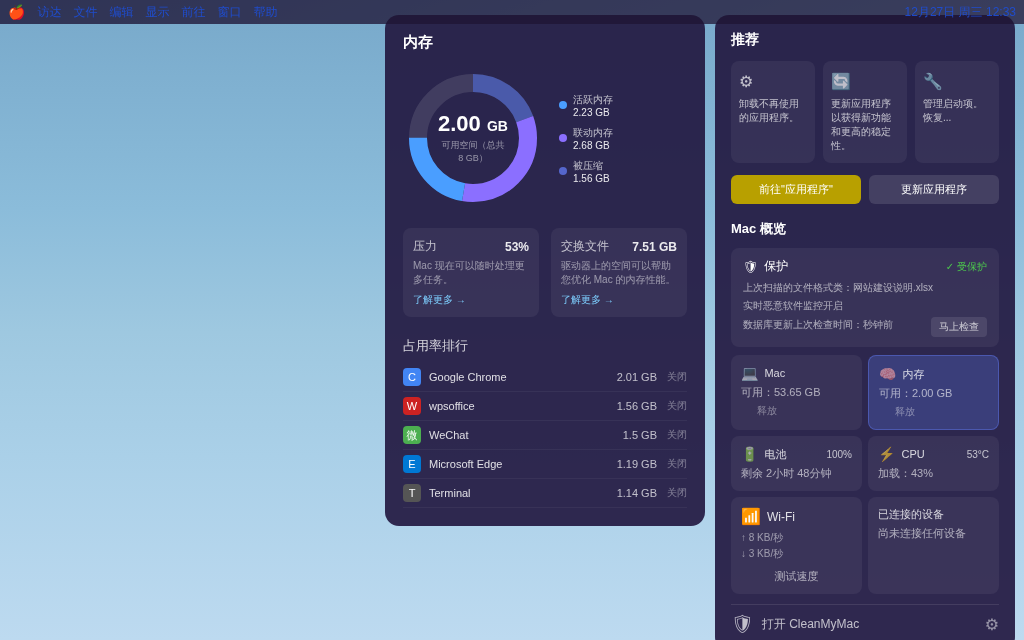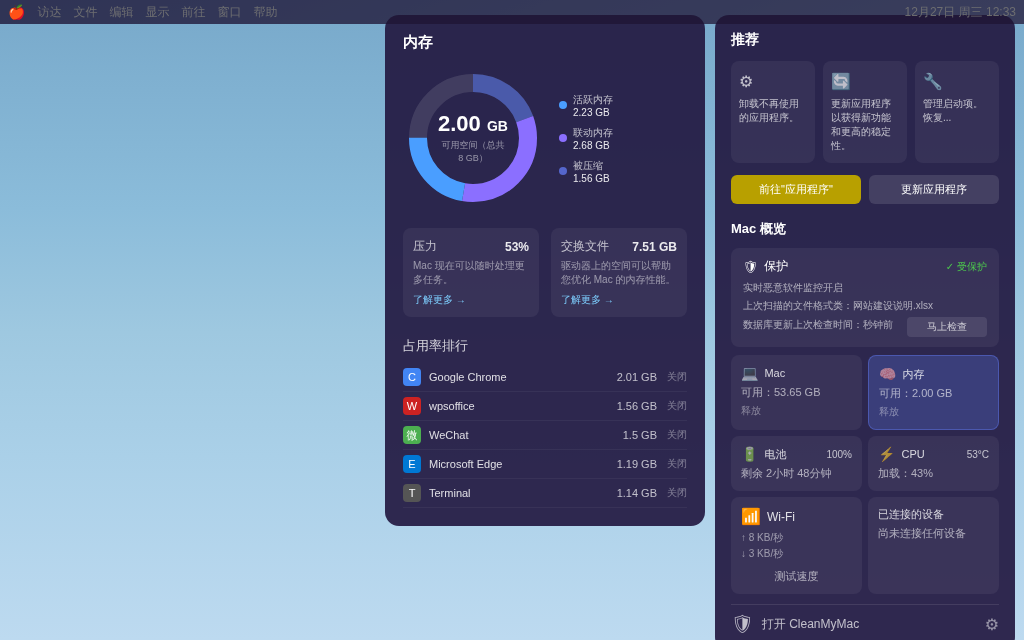--- a/index.html
+++ b/index.html
@@ -29,21 +29,21 @@
       align-items: center;
       gap: 12px;
     }
     .menubar-right {
       display: flex;
       align-items: center;
       gap: 8px;
       justify-content: flex-end;
     }
     .menubar-item {
-      color: #737373;
+      color: #1d4ed8;
       font-size: 12px;
       opacity: 0.9;
     }
     .apple-icon {
       font-size: 14px;
       color: white;
     }
 
     
     .bg-scene {
@@ -345,21 +345,21 @@
       margin-bottom: 4px;
     }
 
     .check-btn {
       float: right;
       font-size: 10px;
       color: rgba(255,255,255,0.7);
       background: rgba(255,255,255,0.1);
       border: none;
       border-radius: 4px;
-      padding: 3px 20px;
+      padding: 3px 8px;
       cursor: pointer;
     }
 
     
     .status-grid {
       display: grid;
       grid-template-columns: 1fr 1fr;
       gap: 6px;
       margin-top: 8px;
     }
@@ -395,20 +395,21 @@
 
     .status-card-value {
       font-size: 11px;
       color: rgba(255,255,255,0.6);
     }
 
     .status-card-action {
       font-size: 10px;
       color: rgba(255,255,255,0.4);
       margin-top: 4px;
+      margin-left: 16px;
     }
 
     
     .speed-test-row {
       text-align: center;
       padding-top: 4px;
     }
 
     .speed-test-btn {
       font-size: 11px;
@@ -634,22 +635,22 @@
   <div class="section-title">Mac 概览</div>
 
   <div class="protection-card">
     <div class="protection-header">
       <div class="protection-title">
         <span>🛡</span>
         <span>保护</span>
       </div>
       <span class="protection-badge">✓ 受保护</span>
     </div>
+    <div class="protection-detail">上次扫描的文件格式类：网站建设说明.xlsx</div>
     <div class="protection-detail">实时恶意软件监控开启</div>
-    <div class="protection-detail">上次扫描的文件格式类：网站建设说明.xlsx</div>
     <div style="display:flex;justify-content:space-between;align-items:center">
       <div class="protection-detail">数据库更新上次检查时间：秒钟前</div>
       <button class="check-btn">马上检查</button>
     </div>
   </div>
 
   <div class="status-grid">
 
     <div class="status-card">
       <div class="status-card-header">

